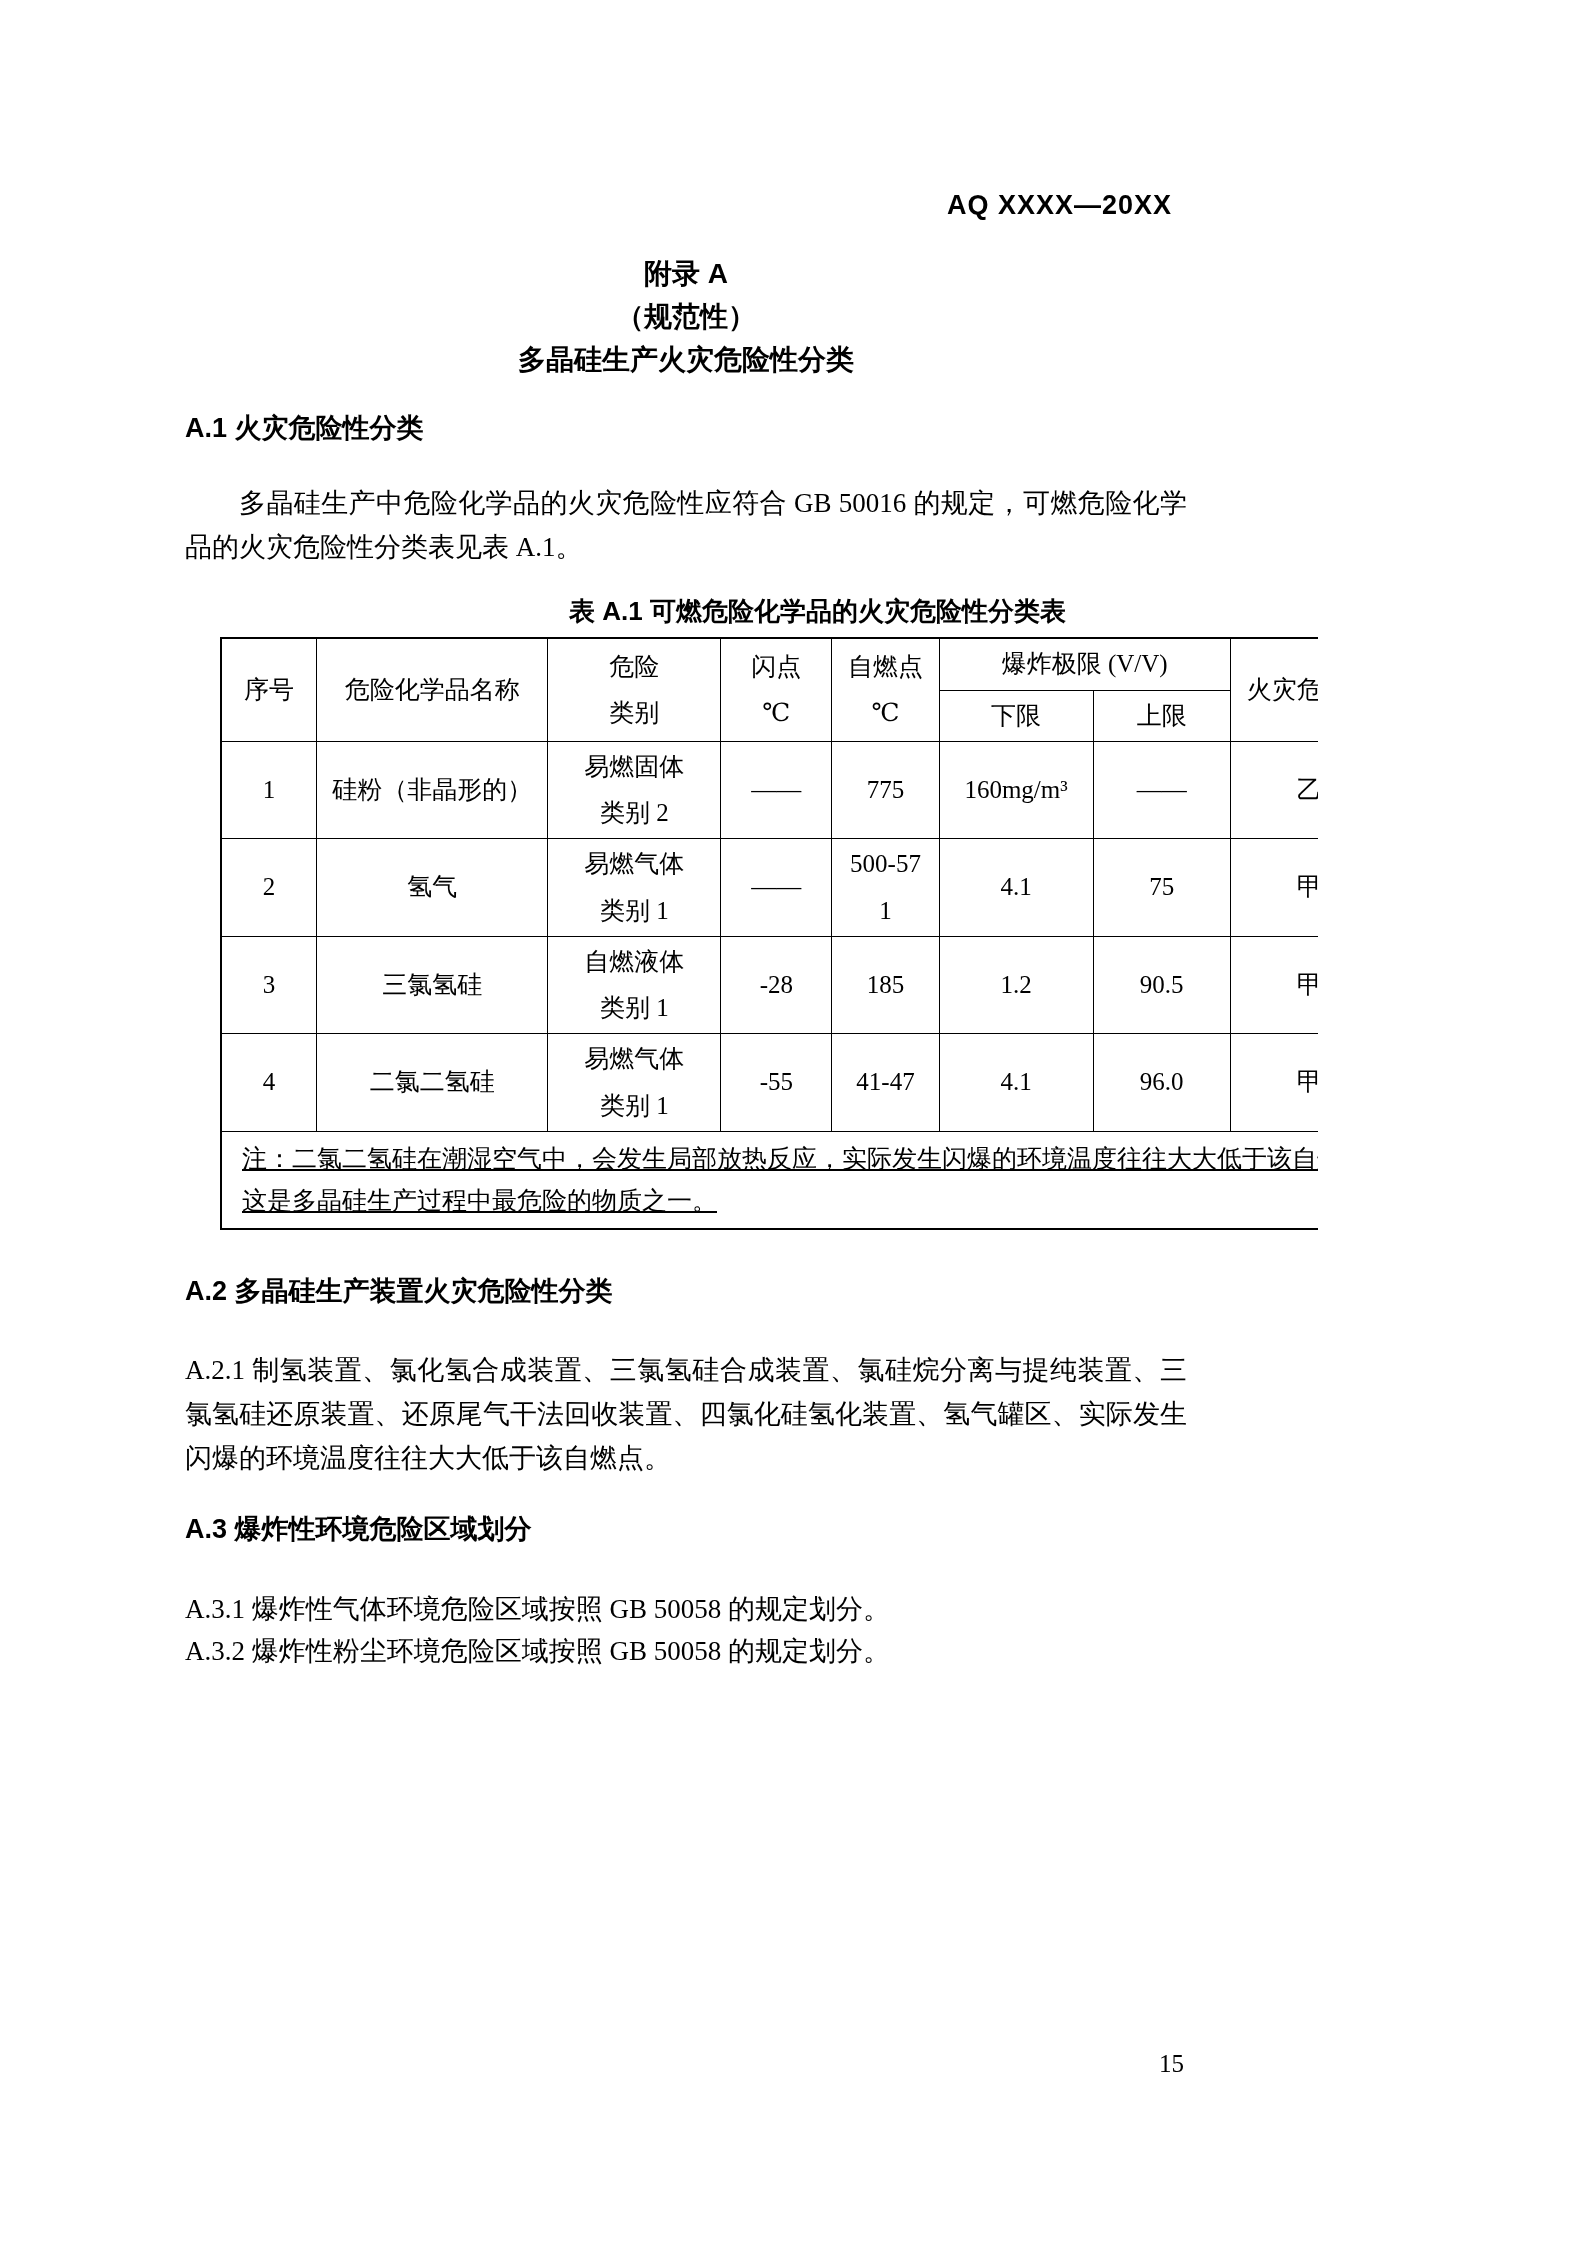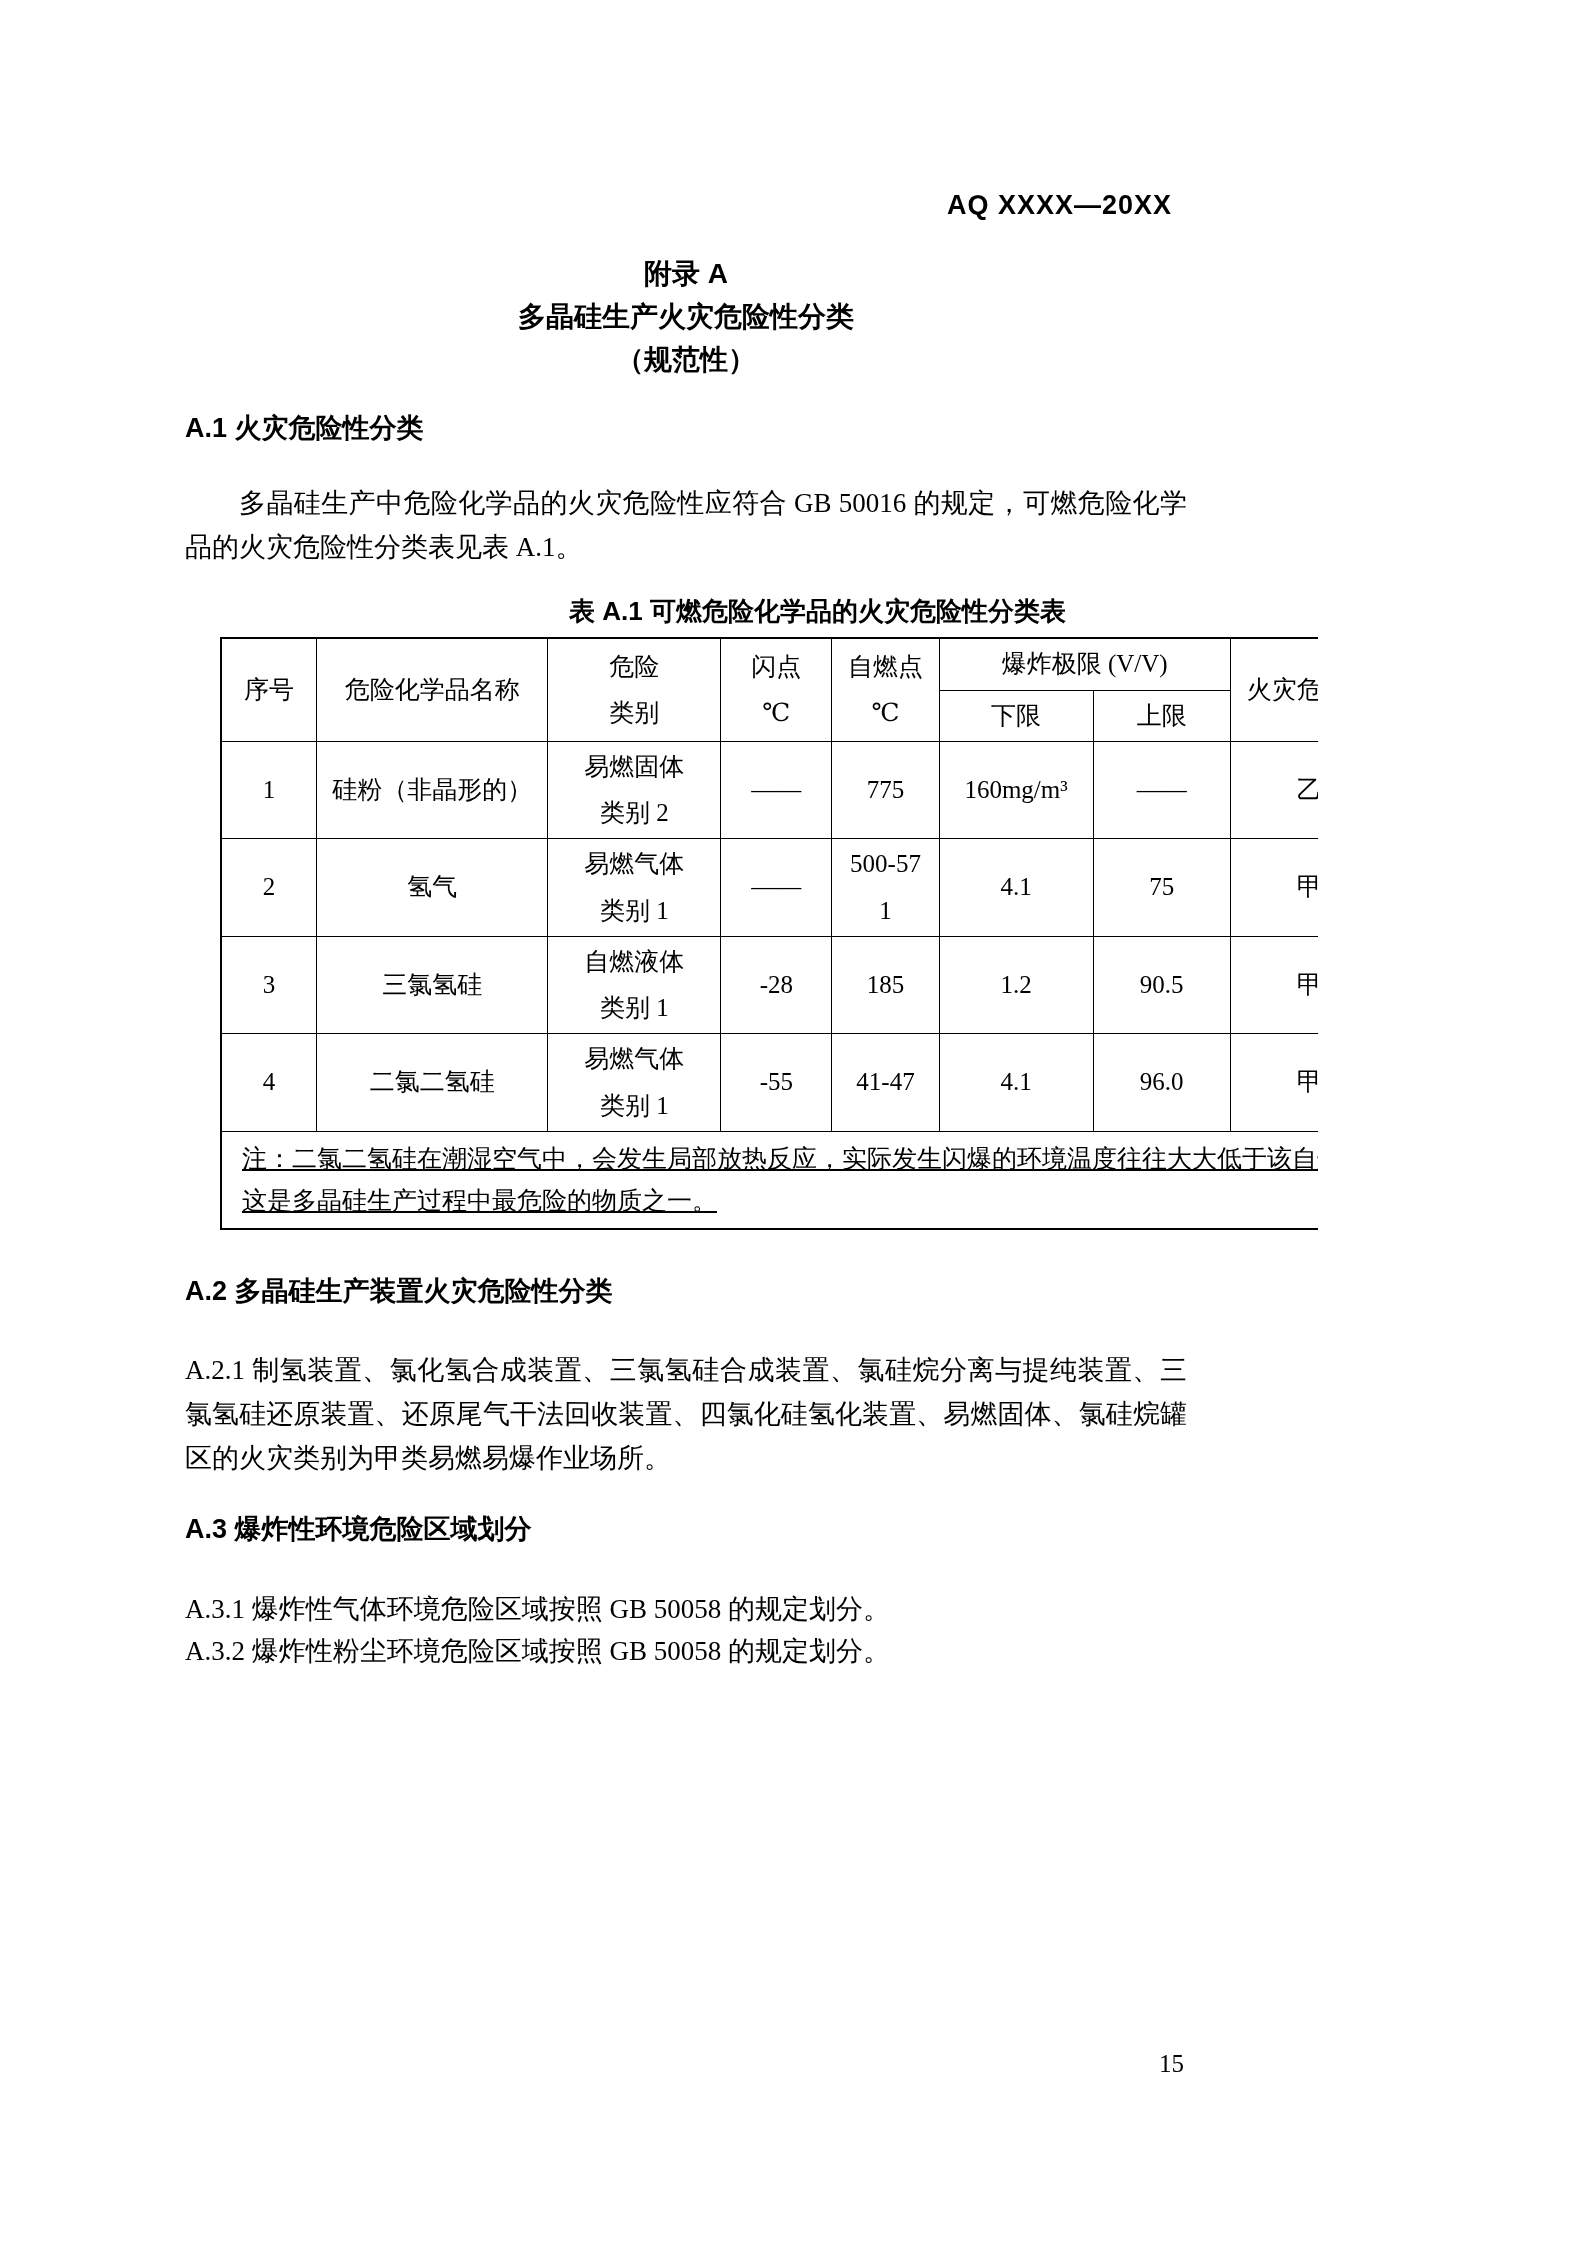--- a/index.html
+++ b/index.html
@@ -98,22 +98,22 @@
 </style>
 </head>
 <body>
 
 <div class="page">
 
   <div class="doc-code">AQ XXXX—20XX</div>
 
   <div class="title-block">
     <div>附录 A</div>
+    <div>（规范性）</div>
     <div>多晶硅生产火灾危险性分类</div>
-    <div>（规范性）</div>
   </div>
 
   <h2 class="sec-heading heading-a1">A.1  火灾危险性分类</h2>
 
   <p class="body-para para-a1">多晶硅生产中危险化学品的火灾危险性应符合 GB 50016 的规定，可燃危险化学品的火灾危险性分类表见表 A.1。</p>
 
   <div class="table-caption">表 A.1  可燃危险化学品的火灾危险性分类表</div>
 
   <table class="hazard">
     <colgroup>
@@ -191,21 +191,21 @@
         <td>甲类</td>
       </tr>
       <tr class="note-row">
         <td colspan="8">注：二氯二氢硅在潮湿空气中，会发生局部放热反应，实际发生闪爆的环境温度往往大大低于该自燃点，这是多晶硅生产过程中最危险的物质之一。</td>
       </tr>
     </tbody>
   </table>
 
   <h2 class="sec-heading heading-a2">A.2  多晶硅生产装置火灾危险性分类</h2>
 
-  <p class="body-para para-a21">A.2.1 制氢装置、氯化氢合成装置、三氯氢硅合成装置、氯硅烷分离与提纯装置、三氯氢硅还原装置、还原尾气干法回收装置、四氯化硅氢化装置、易燃固体、氯硅烷罐区的火灾类别为甲类易燃易爆作业场所。</p>
+  <p class="body-para para-a21">A.2.1 制氢装置、氯化氢合成装置、三氯氢硅合成装置、氯硅烷分离与提纯装置、三氯氢硅还原装置、还原尾气干法回收装置、四氯化硅氢化装置、氢气罐区、实际发生闪爆的环境温度往往大大低于该自燃点。</p>
 
   <h2 class="sec-heading heading-a3">A.3 爆炸性环境危险区域划分</h2>
 
   <p class="body-para para-a31">A.3.1 爆炸性气体环境危险区域按照 GB 50058 的规定划分。</p>
   <p class="body-para para-a32">A.3.2 爆炸性粉尘环境危险区域按照 GB 50058 的规定划分。</p>
 
   <div class="page-number">15</div>
 
 </div>
 

